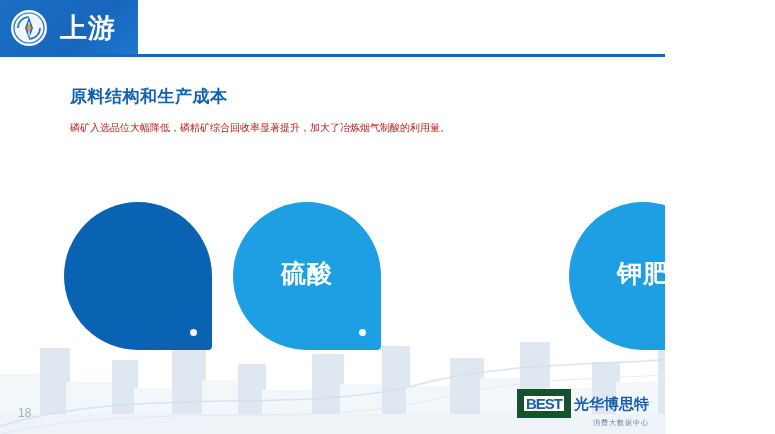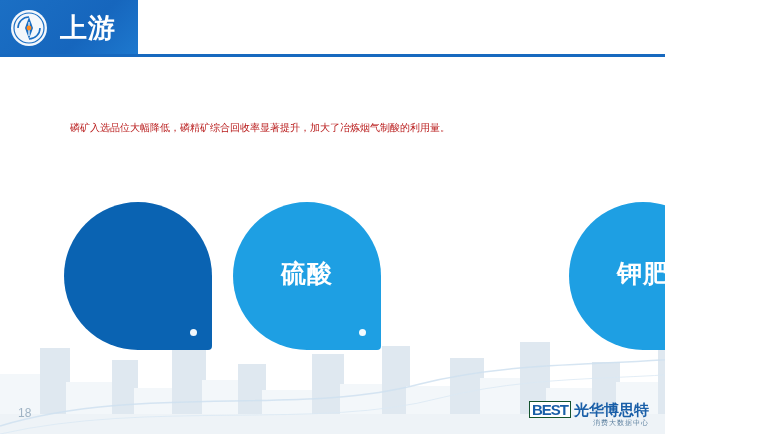--- a/index.html
+++ b/index.html
@@ -153,21 +153,21 @@
     bottom: 16px;
     display: flex;
     align-items: center;
   }
   .brand-mark {
     font-size: 15px;
     font-weight: bold;
     color: #1a5fa8;
     letter-spacing: -1px;
     background: #ffffff;
-    border: 1px solid #14532d;
+    border: 7px solid #14532d;
     padding: 0 2px;
     line-height: 15px;
     margin-right: 3px;
   }
   .brand-cn {
     font-size: 15px;
     font-weight: bold;
     color: #1a5fa8;
     line-height: 15px;
   }
@@ -224,20 +224,21 @@
       <path d="M21 9 L25 20 L21 31 L17 20 Z" fill="#1b6fc4"></path>
       <path d="M21 14 L21 28" stroke="#ffffff" stroke-width="1.2"></path>
       <circle cx="21" cy="20" r="2.4" fill="#ff8a1e"></circle>
       <path d="M10 20 A11 11 0 0 1 21 9" stroke="#1b6fc4" stroke-width="1.6" fill="none"></path>
       <path d="M32 20 A11 11 0 0 1 21 31" stroke="#1b6fc4" stroke-width="1.6" fill="none"></path>
     </svg>
     <div class="header-title">上游</div>
     <div class="header-underline"></div>
   </div>
 
+  <div class="content-title">原料结构和生产成本</div>
   <div class="content-body">磷矿入选品位大幅降低，磷精矿综合回收率显著提升，加大了冶炼烟气制酸的利用量。</div>
 
   <div class="drops">
     <div class="drop" style="left:64px;  top:6px; background:#0a63b2;">
       <span class="drop-dot"></span>
     </div>
     <div class="drop" style="left:233px; top:6px; background:#1e9fe3;">
       <span class="drop-label">硫酸</span>
       <span class="drop-dot"></span>
     </div>

